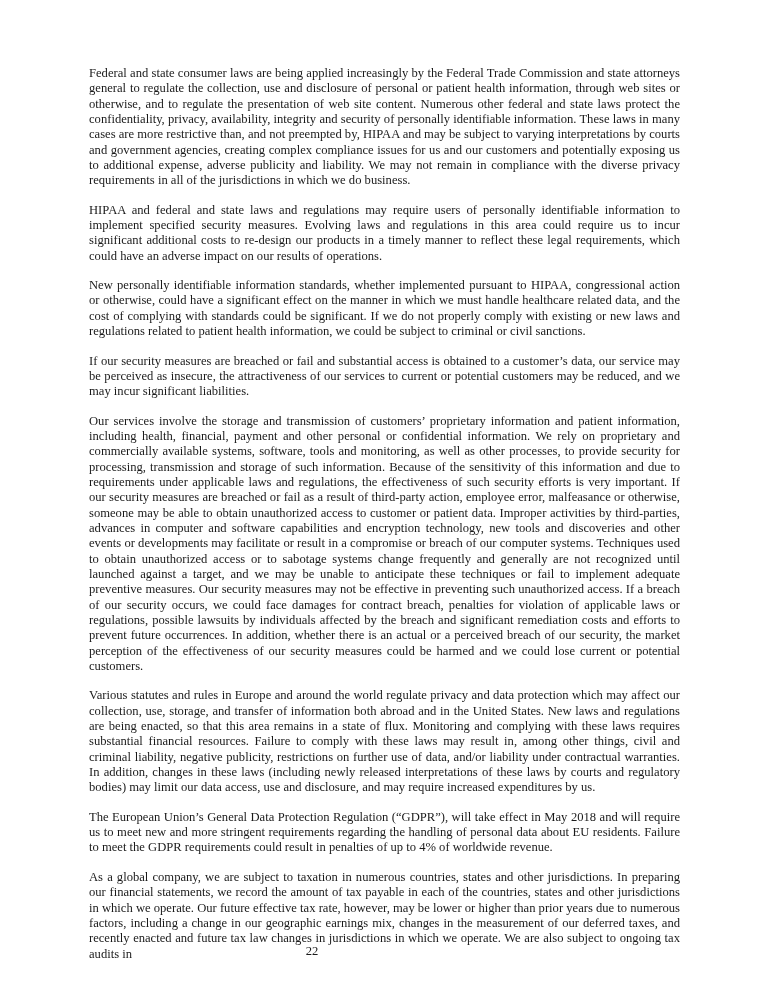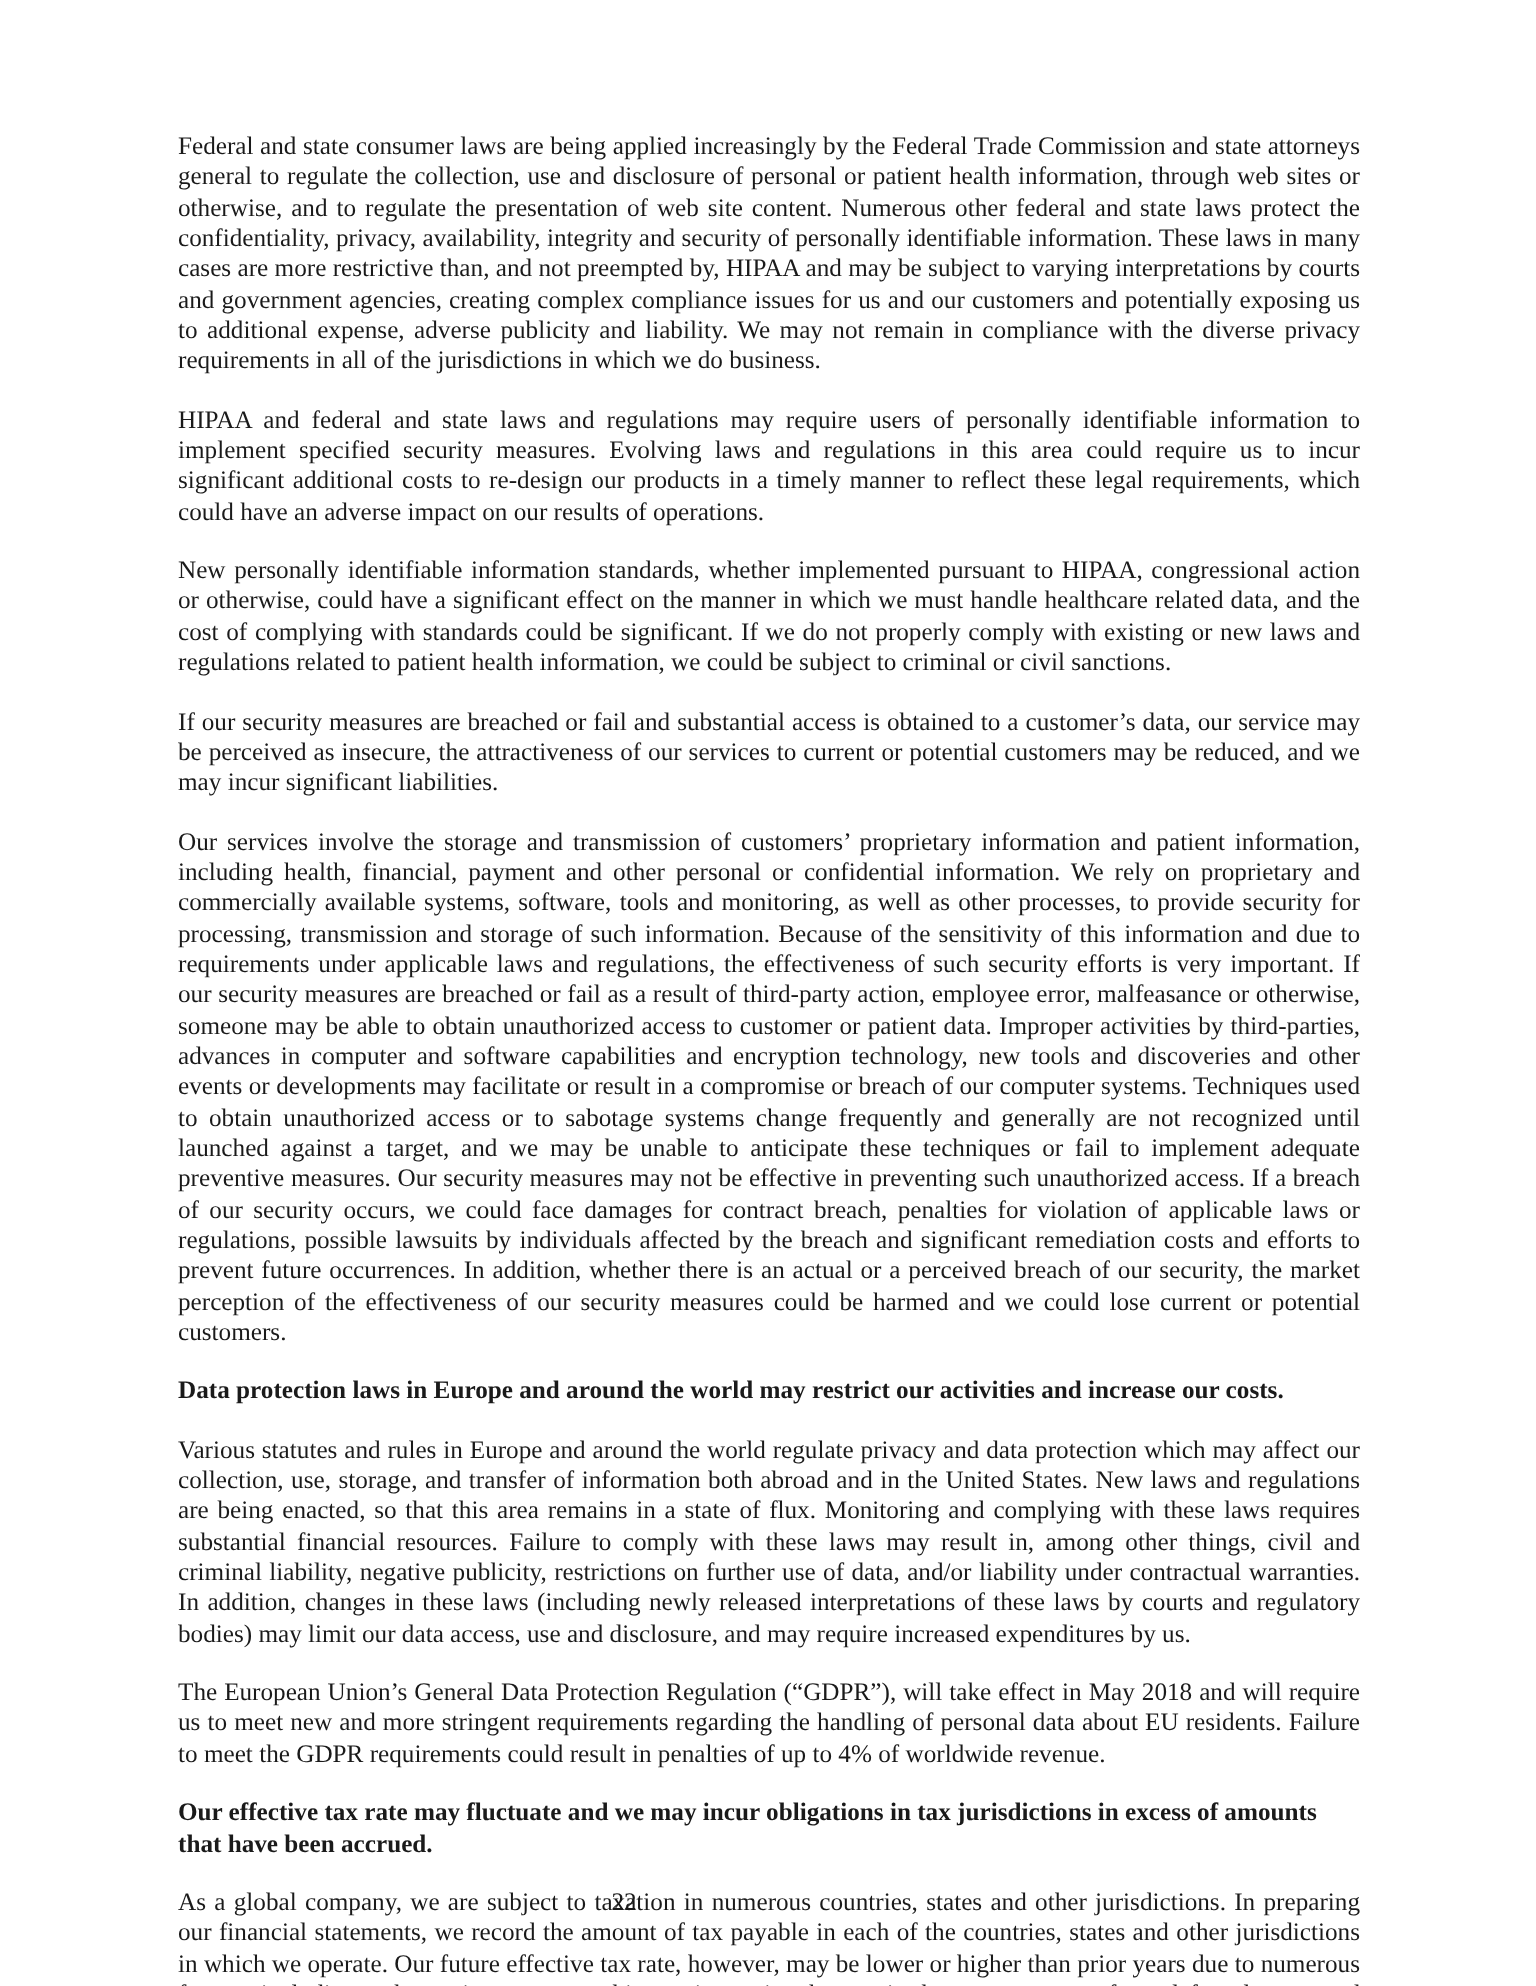--- a/index.html
+++ b/index.html
@@ -48,20 +48,18 @@
   </style>
 </head>
 <body>
 
 <div class="page">
   <p class="para">Federal and state consumer laws are being applied increasingly by the Federal Trade Commission and state attorneys general to regulate the collection, use and disclosure of personal or patient health information, through web sites or otherwise, and to regulate the presentation of web site content. Numerous other federal and state laws protect the confidentiality, privacy, availability, integrity and security of personally identifiable information. These laws in many cases are more restrictive than, and not preempted by, HIPAA and may be subject to varying interpretations by courts and government agencies, creating complex compliance issues for us and our customers and potentially exposing us to additional expense, adverse publicity and liability. We may not remain in compliance with the diverse privacy requirements in all of the jurisdictions in which we do business.</p>
   <p class="para">HIPAA and federal and state laws and regulations may require users of personally identifiable information to implement specified security measures. Evolving laws and regulations in this area could require us to incur significant additional costs to re-design our products in a timely manner to reflect these legal requirements, which could have an adverse impact on our results of operations.</p>
   <p class="para">New personally identifiable information standards, whether implemented pursuant to HIPAA, congressional action or otherwise, could have a significant effect on the manner in which we must handle healthcare related data, and the cost of complying with standards could be significant. If we do not properly comply with existing or new laws and regulations related to patient health information, we could be subject to criminal or civil sanctions.</p>
   <p class="para">If our security measures are breached or fail and substantial access is obtained to a customer’s data, our service may be perceived as insecure, the attractiveness of our services to current or potential customers may be reduced, and we may incur significant liabilities.</p>
   <p class="para">Our services involve the storage and transmission of customers’ proprietary information and patient information, including health, financial, payment and other personal or confidential information. We rely on proprietary and commercially available systems, software, tools and monitoring, as well as other processes, to provide security for processing, transmission and storage of such information. Because of the sensitivity of this information and due to requirements under applicable laws and regulations, the effectiveness of such security efforts is very important. If our security measures are breached or fail as a result of third-party action, employee error, malfeasance or otherwise, someone may be able to obtain unauthorized access to customer or patient data. Improper activities by third-parties, advances in computer and software capabilities and encryption technology, new tools and discoveries and other events or developments may facilitate or result in a compromise or breach of our computer systems. Techniques used to obtain unauthorized access or to sabotage systems change frequently and generally are not recognized until launched against a target, and we may be unable to anticipate these techniques or fail to implement adequate preventive measures. Our security measures may not be effective in preventing such unauthorized access. If a breach of our security occurs, we could face damages for contract breach, penalties for violation of applicable laws or regulations, possible lawsuits by individuals affected by the breach and significant remediation costs and efforts to prevent future occurrences. In addition, whether there is an actual or a perceived breach of our security, the market perception of the effectiveness of our security measures could be harmed and we could lose current or potential customers.</p>
-  <p class="heading">Data protection laws in Europe and around the world may restrict our activities and increase our costs.</p>
   <p class="para">Various statutes and rules in Europe and around the world regulate privacy and data protection which may affect our collection, use, storage, and transfer of information both abroad and in the United States. New laws and regulations are being enacted, so that this area remains in a state of flux. Monitoring and complying with these laws requires substantial financial resources. Failure to comply with these laws may result in, among other things, civil and criminal liability, negative publicity, restrictions on further use of data, and/or liability under contractual warranties. In addition, changes in these laws (including newly released interpretations of these laws by courts and regulatory bodies) may limit our data access, use and disclosure, and may require increased expenditures by us.</p>
   <p class="para">The European Union’s General Data Protection Regulation (“GDPR”), will take effect in May 2018 and will require us to meet new and more stringent requirements regarding the handling of personal data about EU residents. Failure to meet the GDPR requirements could result in penalties of up to 4% of worldwide revenue.</p>
-  <p class="heading">Our effective tax rate may fluctuate and we may incur obligations in tax jurisdictions in excess of amounts that have been accrued.</p>
   <p class="para">As a global company, we are subject to taxation in numerous countries, states and other jurisdictions. In preparing our financial statements, we record the amount of tax payable in each of the countries, states and other jurisdictions in which we operate. Our future effective tax rate, however, may be lower or higher than prior years due to numerous factors, including a change in our geographic earnings mix, changes in the measurement of our deferred taxes, and recently enacted and future tax law changes in jurisdictions in which we operate. We are also subject to ongoing tax audits in</p>
 </div>
 
 <div class="page-number">22</div>
 
 </body></html>

